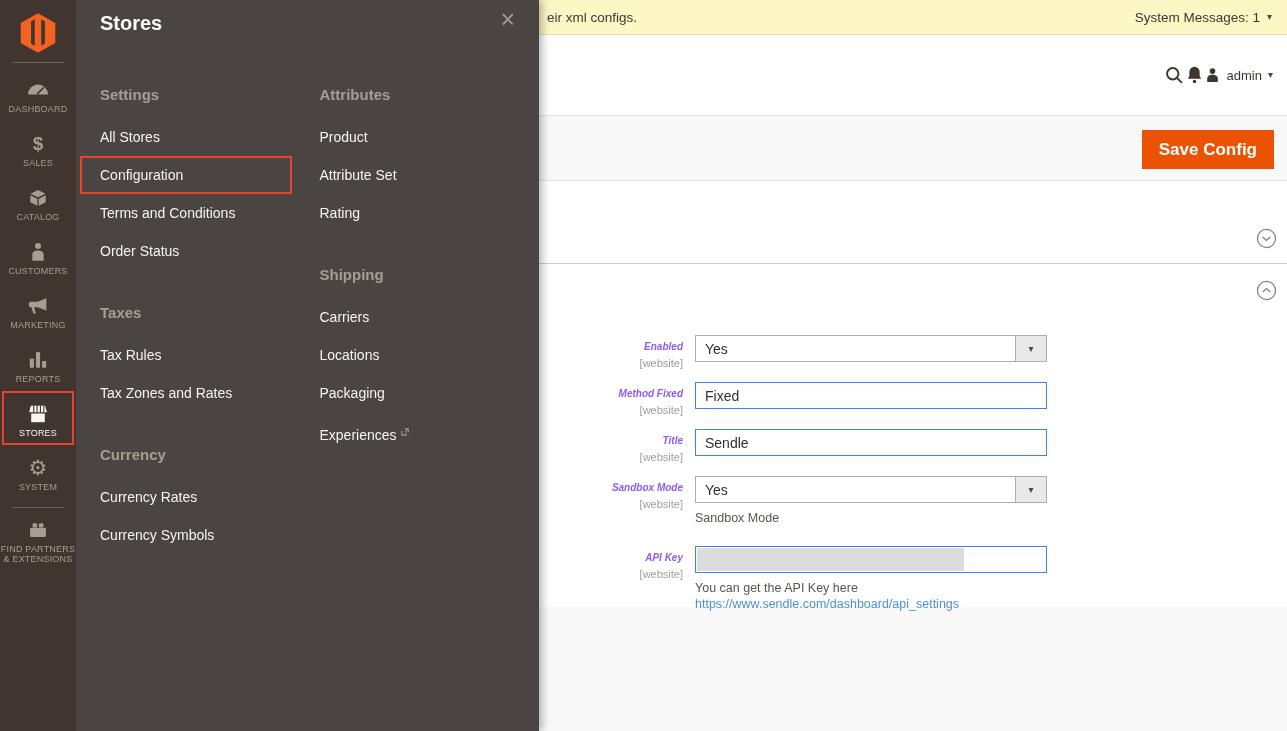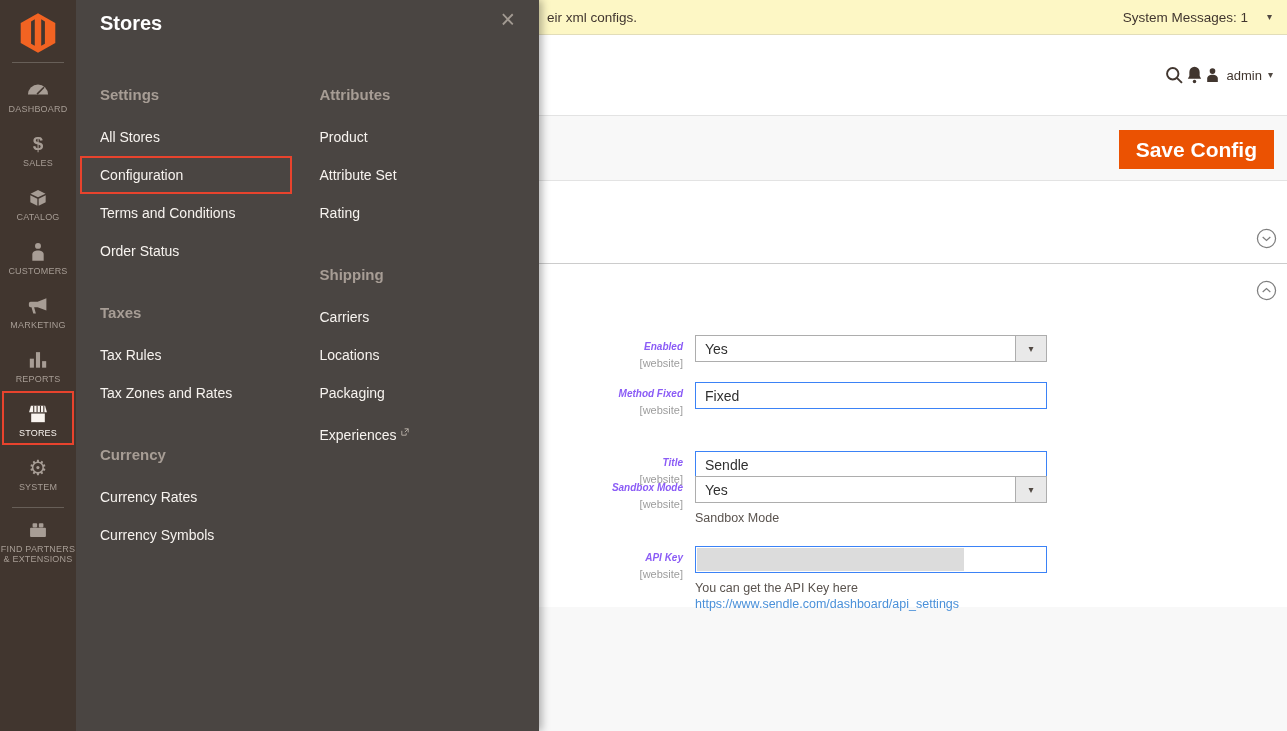--- a/index.html
+++ b/index.html
@@ -4,30 +4,30 @@
 <style>
   * { box-sizing: border-box; margin: 0; padding: 0; }
   html,body { width:1287px; height:731px; overflow:hidden; background:#fff;
     font-family:"Liberation Sans", sans-serif; }
   #stage { position:relative; width:1287px; height:731px; overflow:hidden; }
 
   
   .page { position:absolute; left:539px; top:0; width:748px; height:646px; background:#fff; }
   .notice-bar { height:35px; background:#fdf7c5; border-bottom:1px solid #e2ddb9;
     display:flex; align-items:center; padding:0 15px 0 8px; font-size:13.5px; color:#41362f; }
-  .sysmsg { margin-left:auto; display:flex; align-items:center; gap:19px; cursor:pointer; }
+  .sysmsg { margin-left:auto; display:flex; align-items:center; gap:7px; cursor:pointer; }
   .caret { font-size:10px; color:#514943; line-height:1; }
   .header { height:81px; background:#fff; border-bottom:1px solid #e3e3e3;
     display:flex; align-items:center; justify-content:flex-end; padding-right:14px; }
   .hicon { color:#41362f; cursor:pointer; display:flex; align-items:center; }
   .admin-menu { display:flex; align-items:center; gap:6px; cursor:pointer; }
   .admin-name { font-size:13px; color:#41362f; }
   .toolbar { height:65px; background:#f8f8f8; border-bottom:1px solid #e3e3e3; position:relative; }
   .save-btn { position:absolute; right:13px; top:14px; height:39px; padding:0 17px;
-    background:#eb5202; border:none; color:#fff; font-size:21px; font-weight:700;
+    background:#eb5202; border:none; color:#fff; font-size:17px; font-weight:700;
     font-family:inherit; cursor:pointer; }
   .content { position:relative; height:426px; background:#fff; }
   .sec-divider { position:absolute; top:82px; left:0; right:0; height:1px; background:#cccccc; }
   .chev { position:absolute; right:10px; width:21px; height:21px; background:none; border:none;
     padding:0; cursor:pointer; color:#7e7e7e; }
   .below { height:124px; background:#f8f8f8; }
 
   
   .form { position:absolute; top:154px; left:0; right:0; }
   .form-row { position:absolute; left:0; display:flex; width:520px; }
@@ -151,21 +151,21 @@
           </div>
           <div class="form-row" style="top: 47px;">
             <div class="form-label">
               <span class="lbl">Method Fixed</span>
               <span class="scope">[website]</span>
             </div>
             <div class="form-ctrl">
               <div class="tinput">Fixed</div>
             </div>
           </div>
-          <div class="form-row" style="top: 94px; margin-top: 22px;">
+          <div class="form-row" style="top: 94px;">
             <div class="form-label">
               <span class="lbl">Title</span>
               <span class="scope">[website]</span>
             </div>
             <div class="form-ctrl">
               <div class="tinput">Sendle</div>
             </div>
           </div>
           <div class="form-row" style="top: 141px;">
             <div class="form-label">

